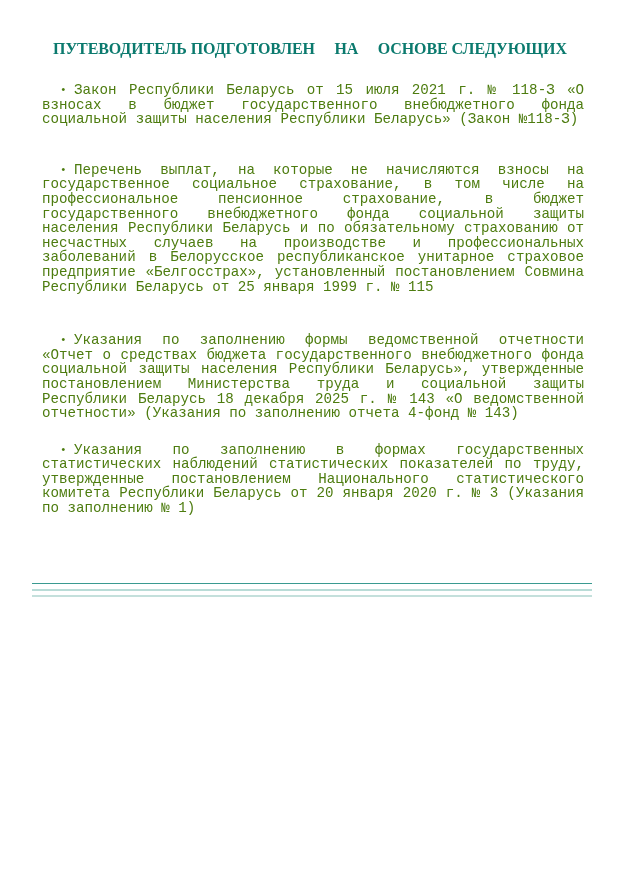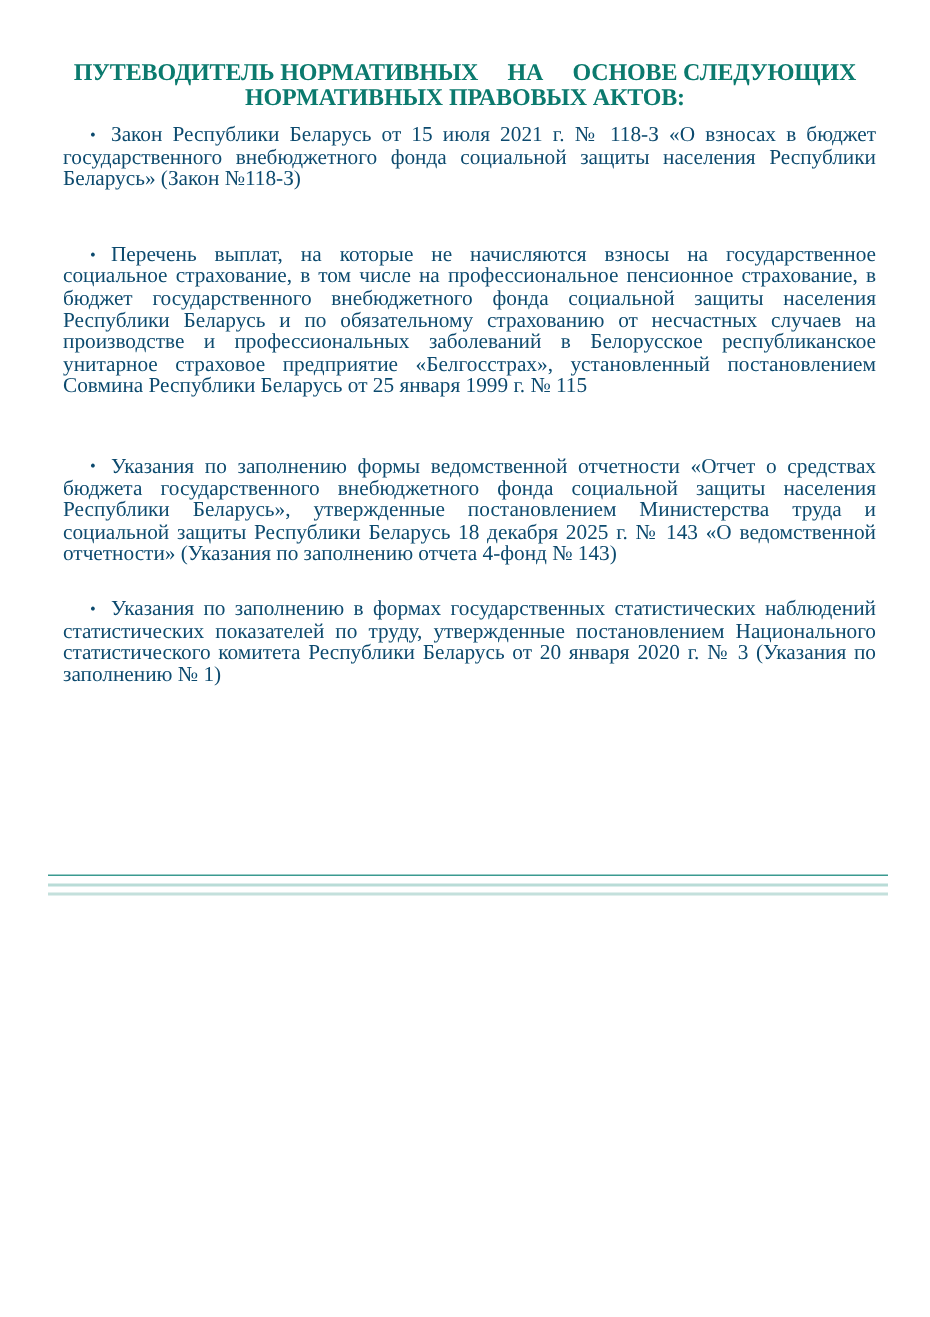--- a/index.html
+++ b/index.html
@@ -7,39 +7,38 @@
   .page { position: absolute; left: 0; top: 0; width: 620px; height: 878px; background: #fff; }
   .title {
     position: absolute; left: 20px; width: 580px; top: 40px;
     font-family: "Liberation Serif", serif; font-weight: bold;
     font-size: 16px; line-height: 17px; color: #0b7a6e; text-align: center;
     letter-spacing: -0.1px;
   }
   .title .ln { display: block; white-space: pre; }
   .items {
     position: absolute; left: 42px; width: 542px; top: 83px;
-    font-family: Liberation Serif, serif; font-size: 14.2px; line-height: 14.6px; color: #0c4a6e;
+    font-family: Liberation Mono, monospace; font-size: 14.2px; line-height: 14.6px; color: #4d7c0f;
   }
   .item { text-align: justify; text-align-last: left; margin: 0; }
   .item .bullet { display: inline-block; width: 14px; margin-left: 18px; font-size: 11px; vertical-align: 1px; }
   .gap-lg { height: 18px; }
   .gap-sm { height: 3px; }
   .gap-xl { height: 22px; }
   .rule { position: absolute; left: 32px; width: 560px; }
   .rule-1 { top: 583px; height: 1.4px; background: #3a9a90; }
   .rule-2 { top: 589px; height: 1.6px; background: #b9dcd7; }
   .rule-3 { top: 595px; height: 1.6px; background: #c4e0dc; }
 </style>
 </head>
 <body>
 
 <div class="page">
   <div class="title">
-    <span class="ln">ПУТЕВОДИТЕЛЬ НОРМАТИВНЫХ     НА     ОСНОВЕ СЛЕДУЮЩИХ</span>
-    <span class="ln">НОРМАТИВНЫХ ПРАВОВЫХ АКТОВ:</span>
+    <span class="ln">ПУТЕВОДИТЕЛЬ ПОДГОТОВЛЕН     НА     ОСНОВЕ СЛЕДУЮЩИХ</span>
   </div>
 
   <div class="items">
     <p class="item"><span class="bullet">•</span><span>Закон Республики Беларусь от 15 июля 2021 г. № 118-З «О взносах в бюджет государственного внебюджетного фонда социальной защиты населения Республики Беларусь» (Закон №118-З)</span></p>
     <div class="gap-lg"></div>
     <div class="gap-lg"></div>
     <p class="item"><span class="bullet">•</span><span>Перечень выплат, на которые не начисляются взносы на государственное социальное страхование, в том числе на профессиональное пенсионное страхование, в бюджет государственного внебюджетного фонда социальной защиты населения Республики Беларусь и по обязательному страхованию от несчастных случаев на производстве и профессиональных заболеваний в Белорусское республиканское унитарное страховое предприятие «Белгосстрах», установленный постановлением Совмина Республики Беларусь от 25 января 1999 г. № 115</span></p>
     <div class="gap-sm"></div>
     <div class="gap-lg"></div>
     <div class="gap-lg"></div>

